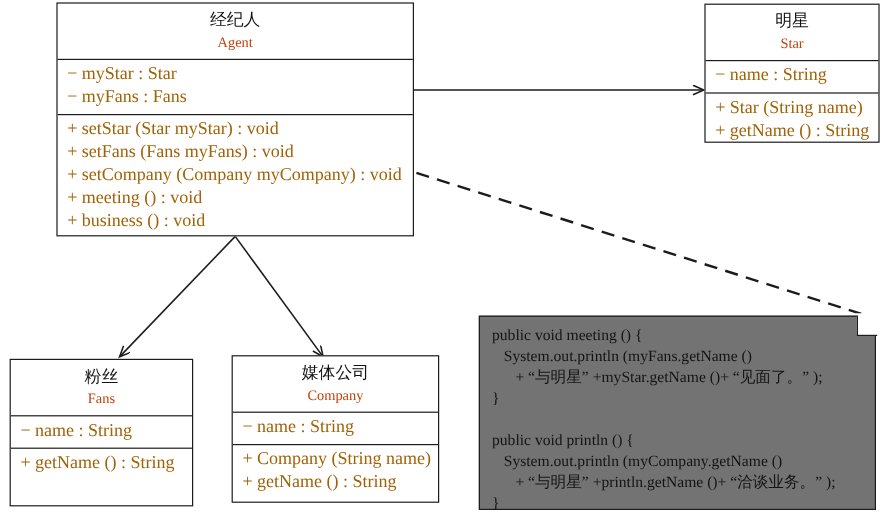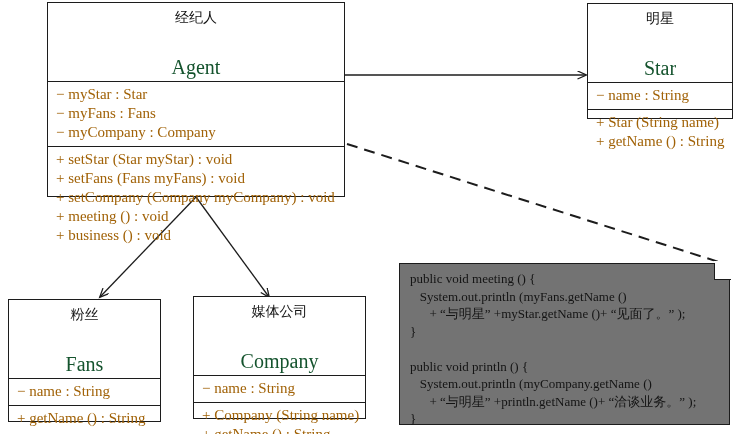--- a/index.html
+++ b/index.html
@@ -44,24 +44,23 @@
     padding-bottom: 5px;
   }
   .cls-name-cn {
     font-size: 14px;
     line-height: 18px;
     color: #111;
     font-family: "DejaVu Sans", "Liberation Sans", sans-serif;
     font-weight: 400;
   }
   .cls-name-en {
-    font-size: 20px;
+    font-size: 12px;
     line-height: 18px;
-    color: #14532d;
-    margin-top: 32px;
+    color: #c2410c;
   }
   .member {
     font-size: 15px;
     line-height: 19px;
     color: #a16207;
     white-space: nowrap;
   }
   
   .uml-note {
     position: absolute;
@@ -124,21 +123,20 @@
   </svg>
 
   <div class="uml-class" style="left:47px; top:2px; width:298px; height:195px;">
     <div class="compartment comp-header">
       <div class="cls-name-cn">经纪人</div>
       <div class="cls-name-en">Agent</div>
     </div>
     <div class="compartment">
       <div class="member">− myStar : Star</div>
       <div class="member">− myFans : Fans</div>
-      <div class="member">− myCompany : Company</div>
     </div>
     <div class="compartment">
       <div class="member">+ setStar (Star myStar) : void</div>
       <div class="member">+ setFans (Fans myFans) : void</div>
       <div class="member">+ setCompany (Company myCompany) : void</div>
       <div class="member">+ meeting () : void</div>
       <div class="member">+ business () : void</div>
     </div>
   </div>
 

